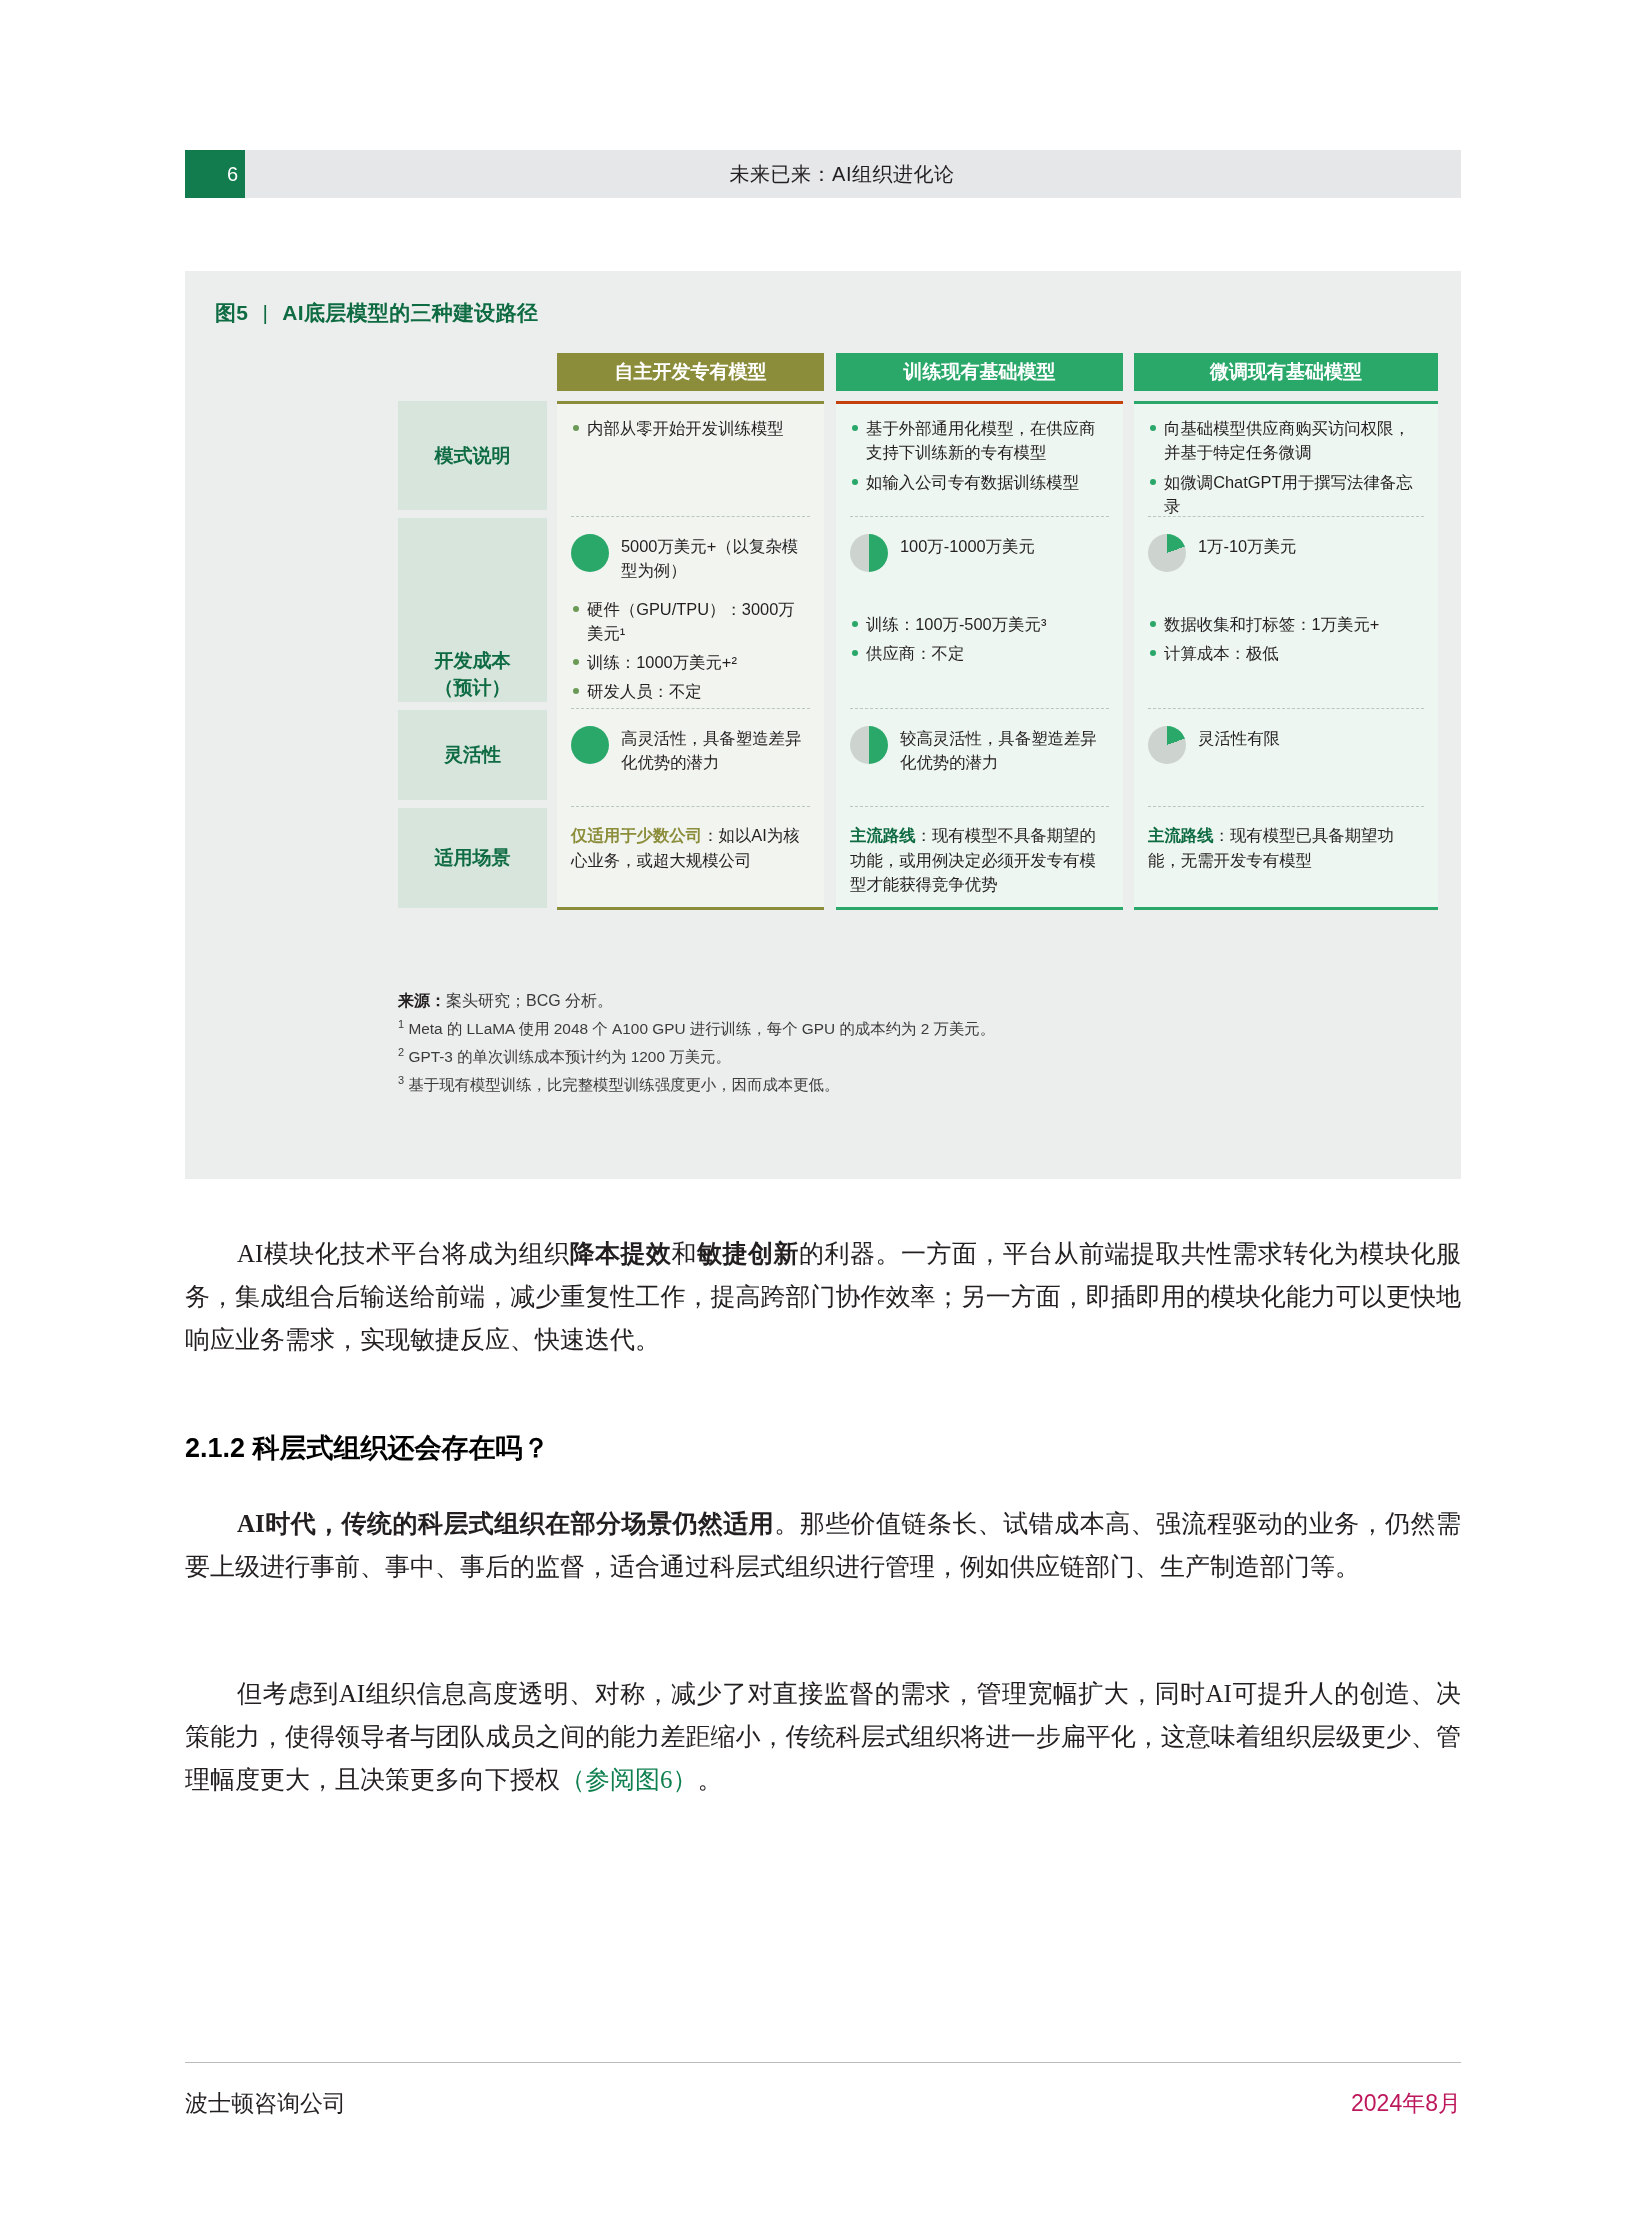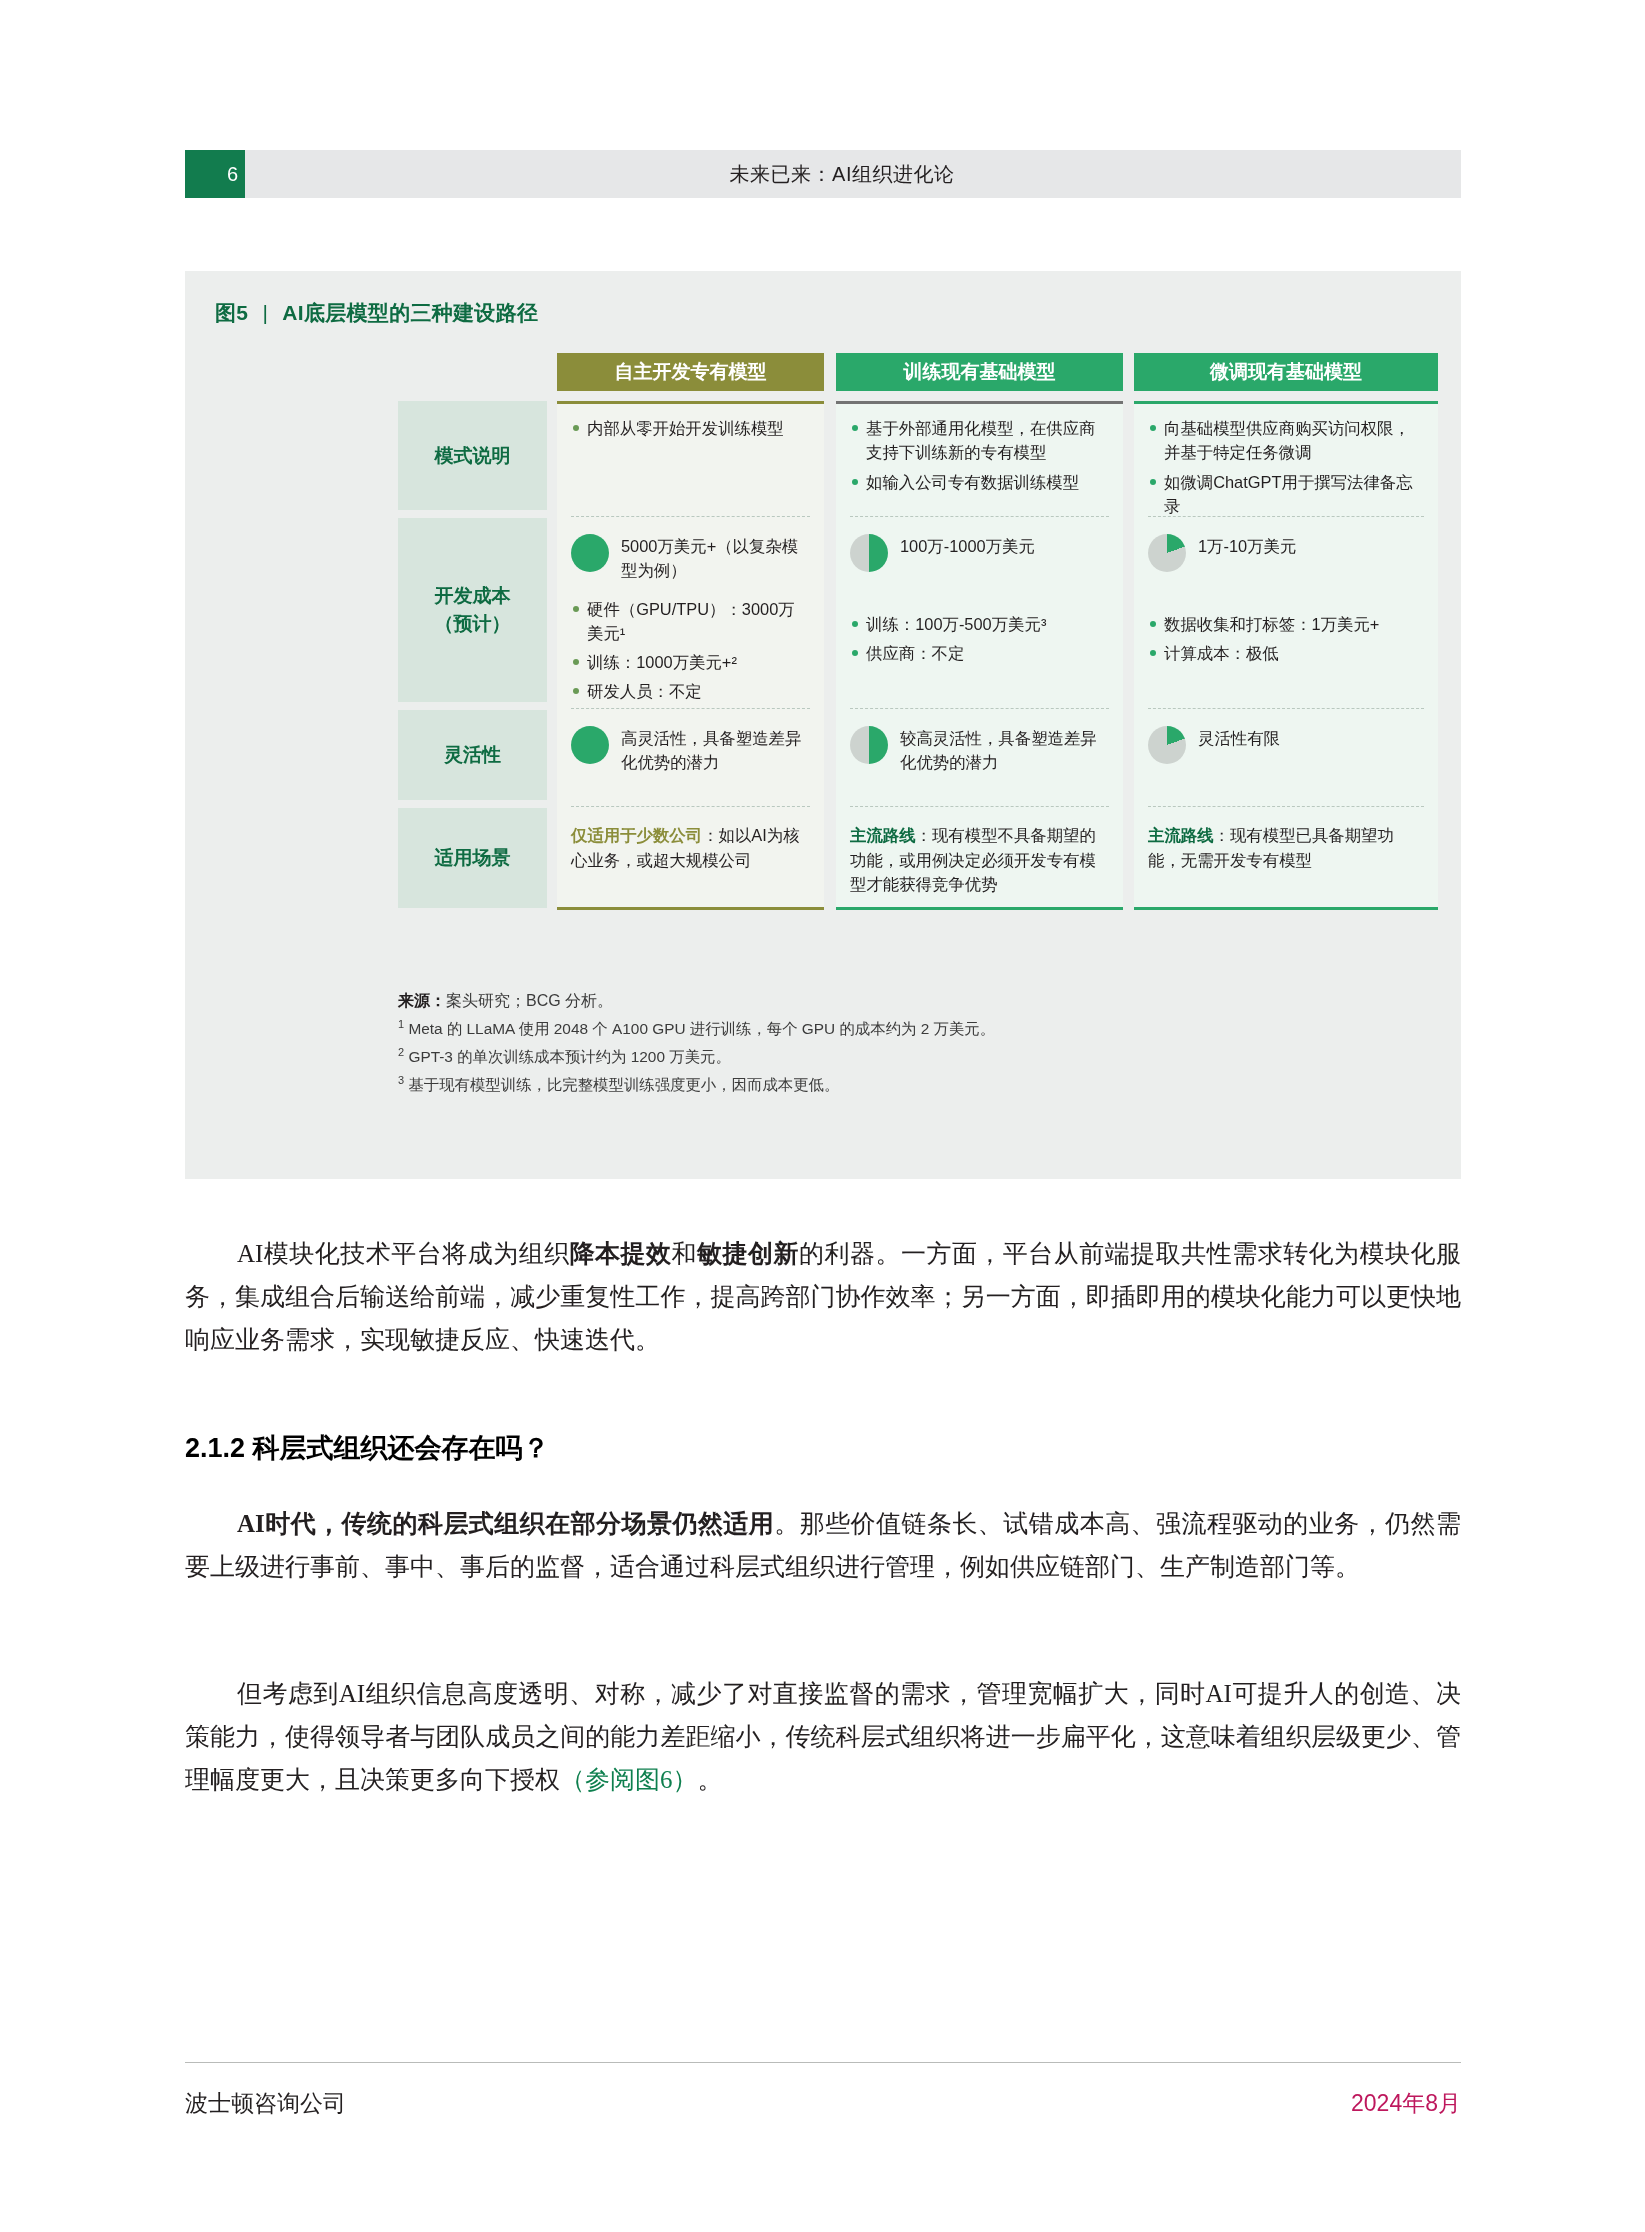--- a/index.html
+++ b/index.html
@@ -103,31 +103,31 @@
     color: #0e6b42;
     font-size: 19px;
     font-weight: bold;
     display: flex;
     align-items: center;
     justify-content: center;
     text-align: center;
     line-height: 1.45;
   }
   .rl1 { top: 48px; height: 109px; }
-  .rl2 { top: 165px; height: 184px; }
+  .rl2 { top: 165px; height: 184px; align-items: flex-end; }
   .rl3 { top: 357px; height: 90px; }
   .rl4 { top: 455px; height: 100px; }
 
   
   .col-body {
     position: absolute;
     top: 48px;
   }
   .cb1 { left: 159px; width: 267px; height: 506px; background: #f2f4ef; border-top: 3px solid #8b8d3a; }
-  .cb2 { left: 438px; width: 287px; height: 506px; background: #eef6f1; border-top: 3px solid #737373; }
+  .cb2 { left: 438px; width: 287px; height: 506px; background: #eef6f1; border-top: 3px solid #c2410c; }
   .cb3 { left: 736px; width: 304px; height: 506px; background: #eef6f1; border-top: 3px solid #2aa86a; }
 
   .cell {
     position: absolute;
     left: 0; width: 100%;
     padding: 12px 16px 8px 14px;
   }
   .cell.c-r1 { top: 0; height: 109px; }
   .cell.c-r2 { top: 117px; height: 192px; }
   .cell.c-r3 { top: 309px; height: 90px; }

